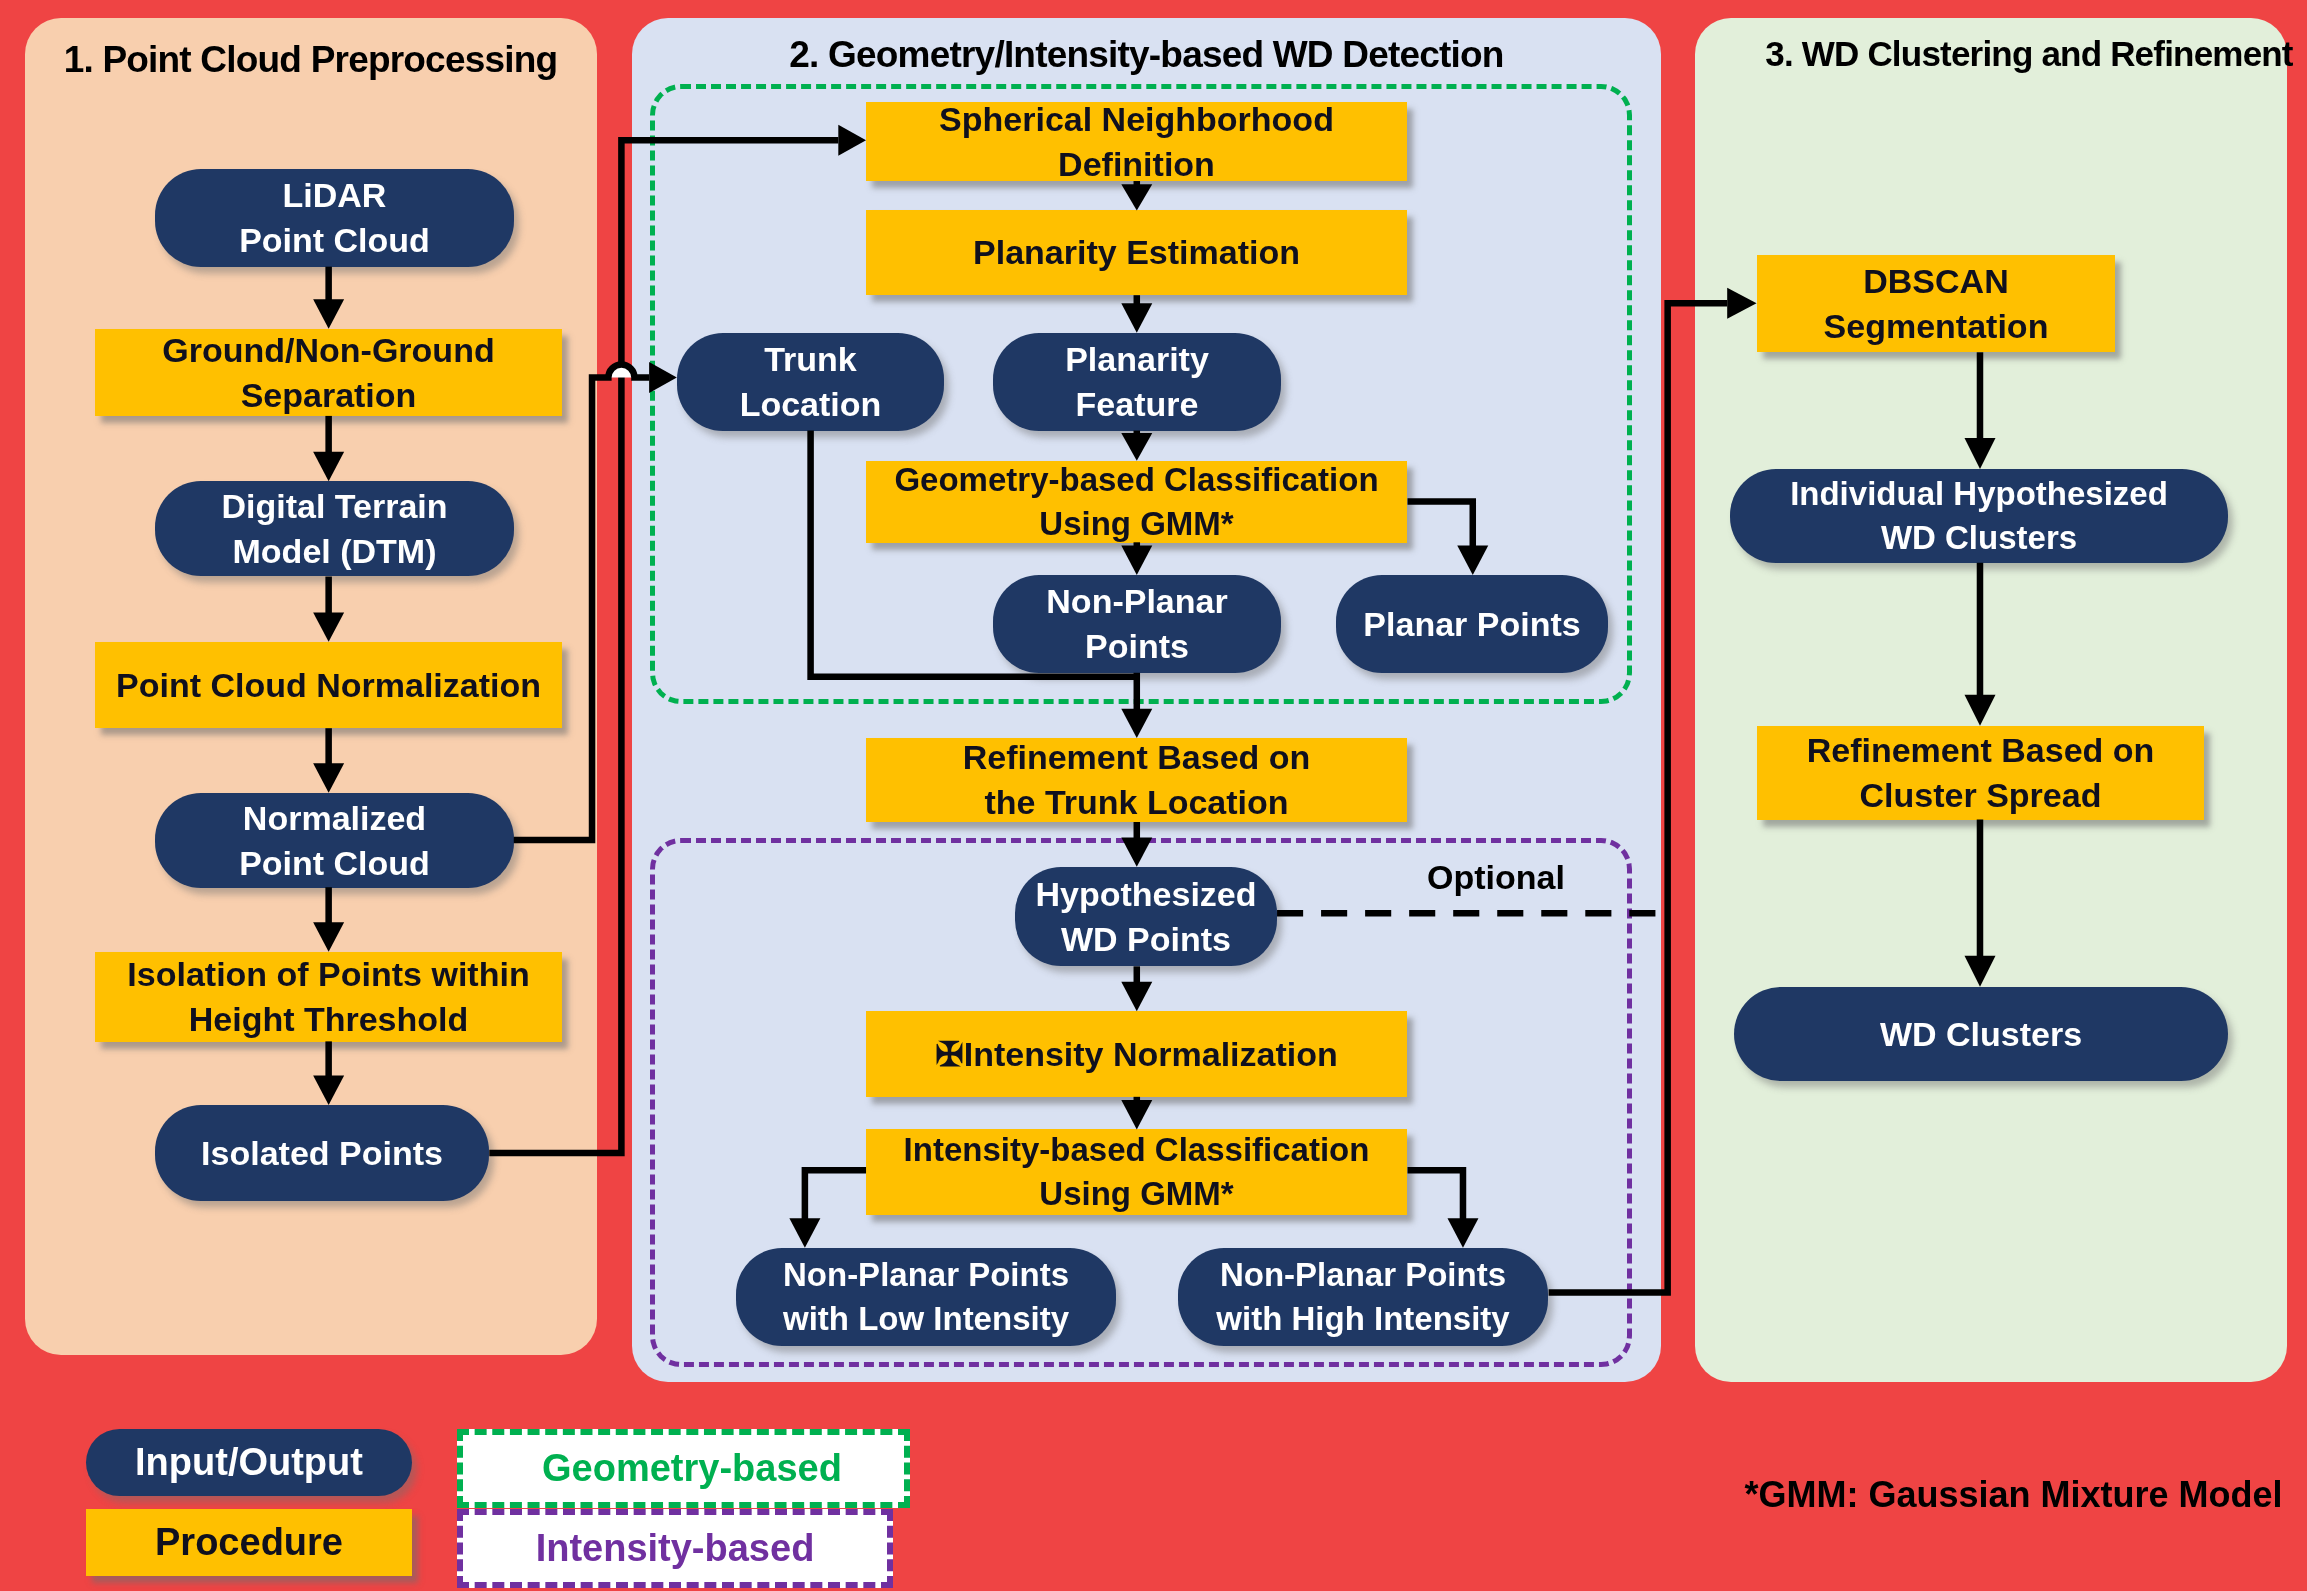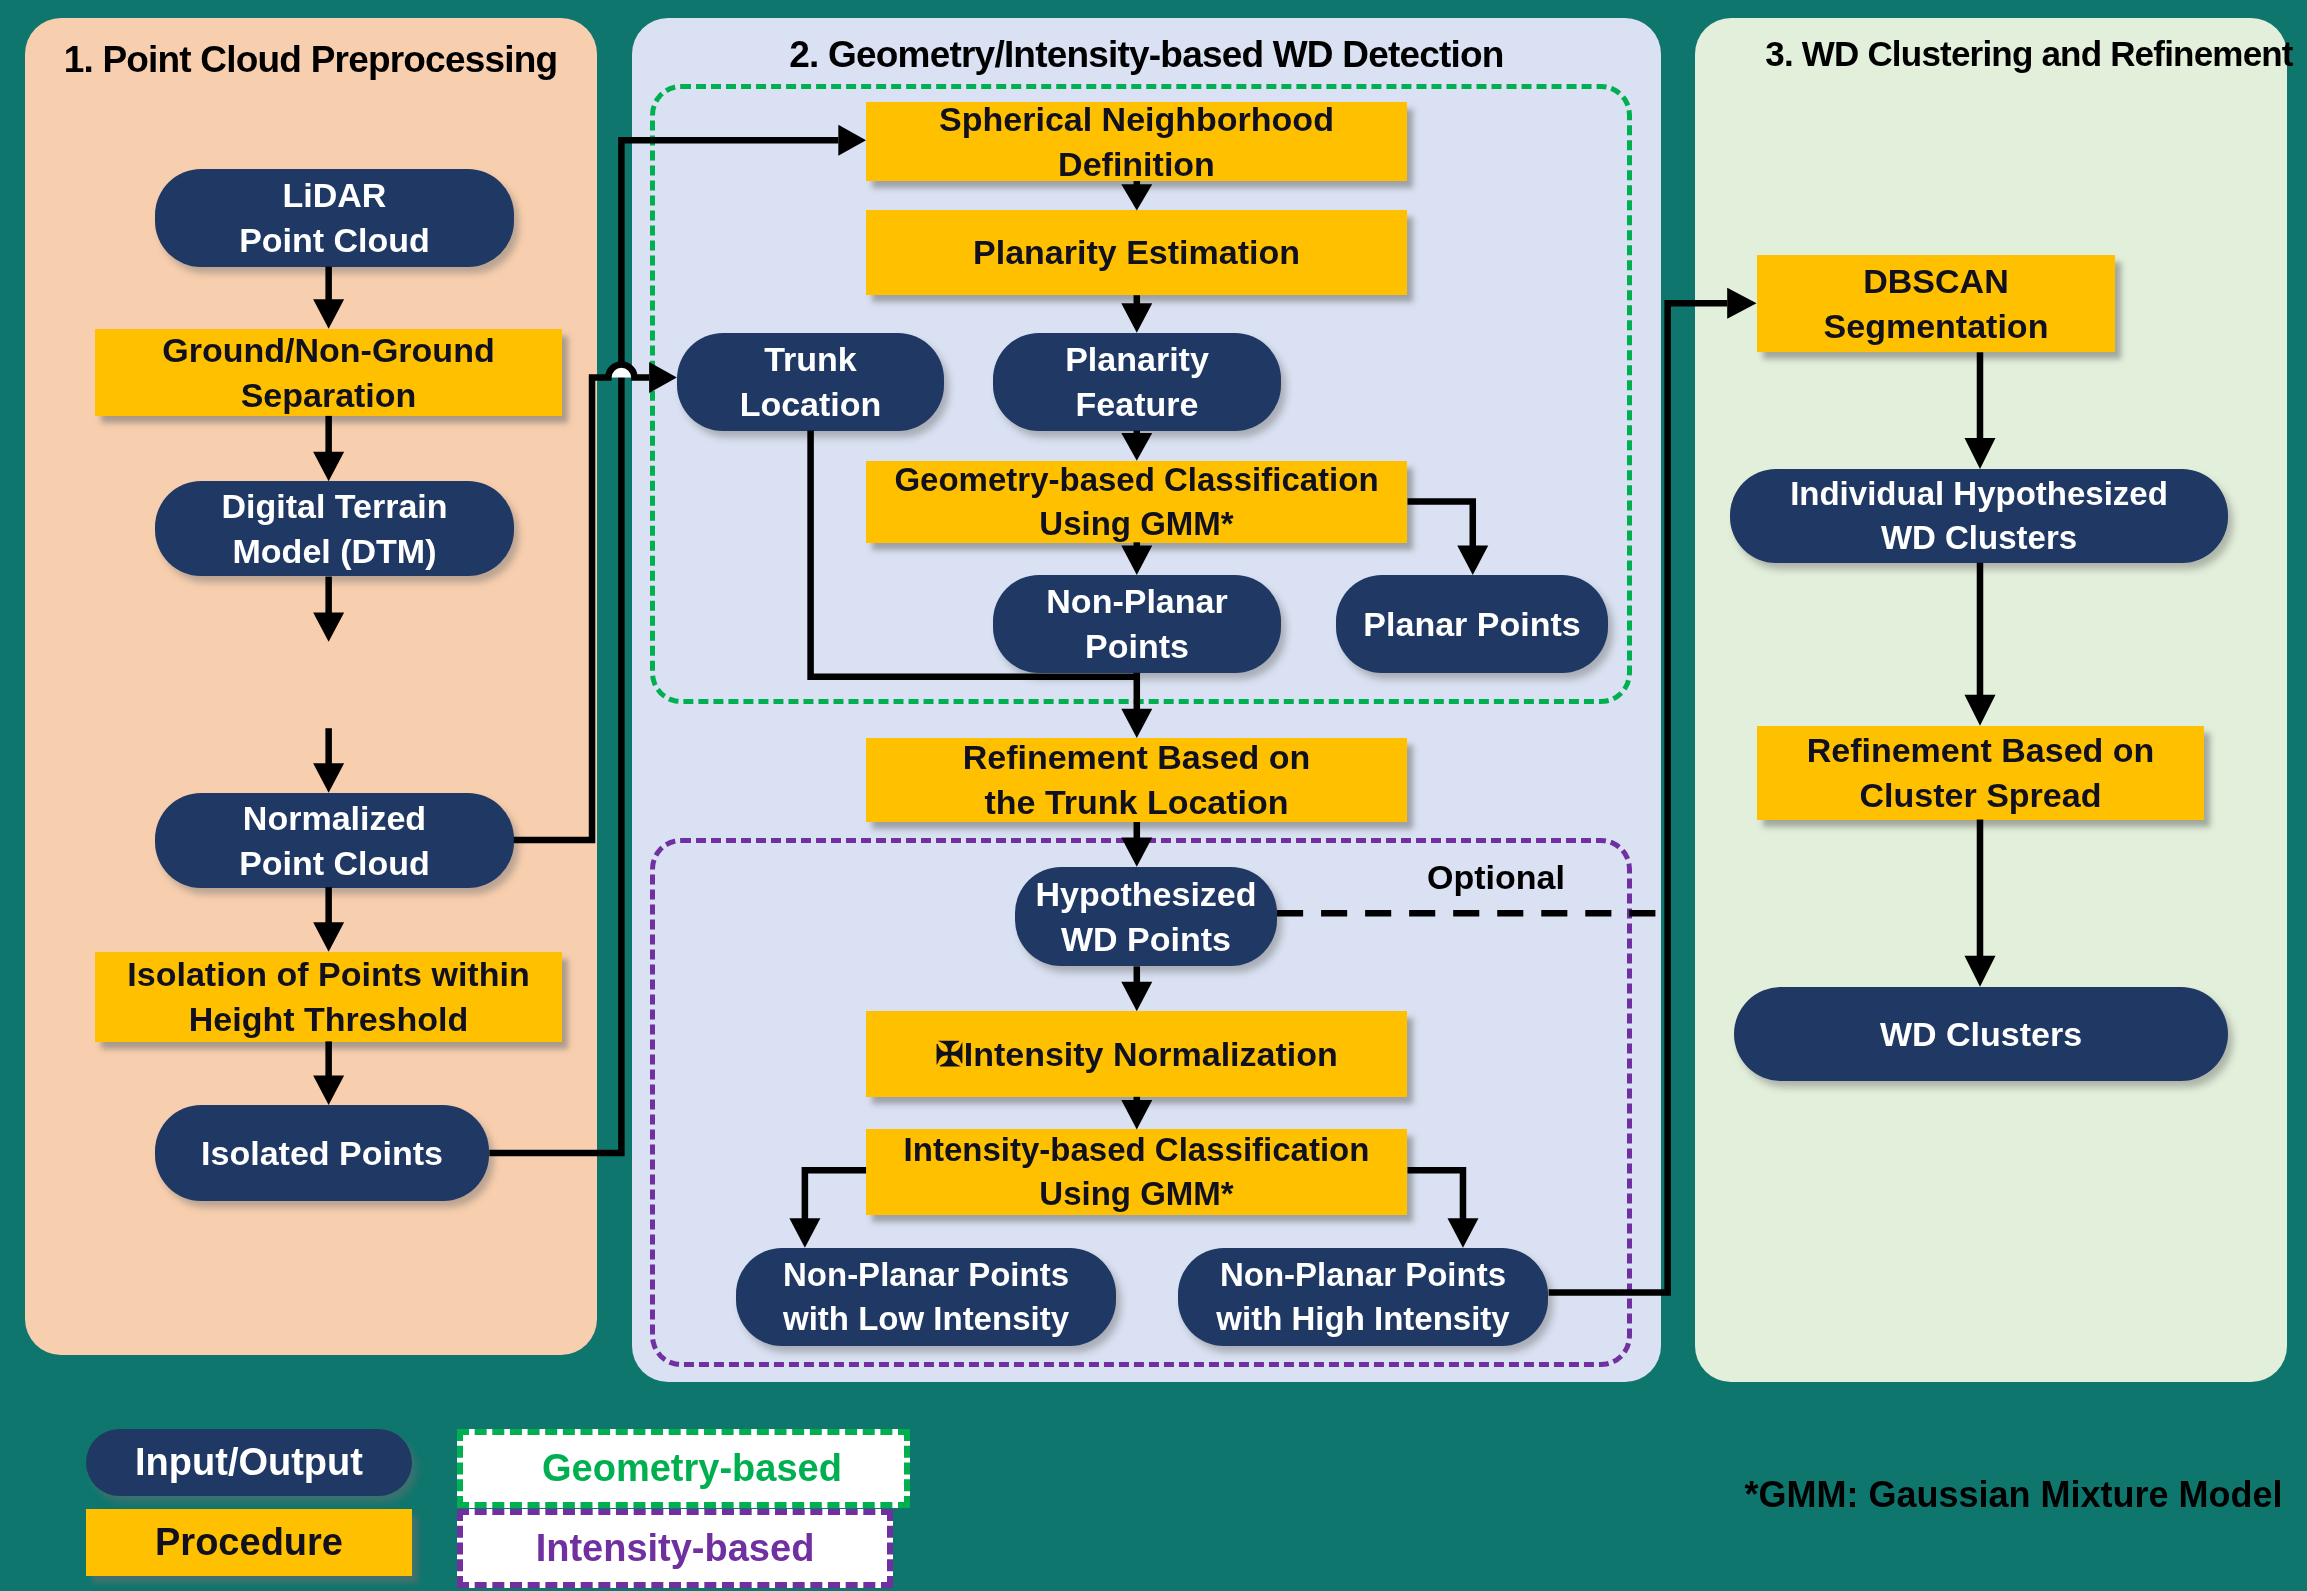--- a/index.html
+++ b/index.html
@@ -1,16 +1,16 @@
 <!DOCTYPE html>
 <html style="font-size:13px"><head>
 <meta charset="utf-8">
 <style>
   html,body{margin:0;padding:0;background:#fff;}
-  #canvas{position:relative;width:2307px;height:1591px;background:#0f766e;overflow:hidden;
+  #canvas{position:relative;width:2307px;height:1591px;background:#ef4444;overflow:hidden;
           font-family:"Liberation Sans", sans-serif;}
   .panel{position:absolute;border-radius:36px;}
   #panel1{left:24.5px;top:18px;width:572px;height:1337px;background:#F8CFAE;}
   #panel2{left:632px;top:18px;width:1029px;height:1364px;background:#D9E1F2;}
   #panel3{left:1695px;top:18px;width:592px;height:1364px;background:#E2EFDA;}
   .panel-title{position:absolute;font-weight:bold;color:#000;text-align:center;
                font-size:37px;letter-spacing:-0.8px;white-space:nowrap;}
   #title1{left:24.5px;top:39px;width:572px;}
   #title2{left:632px;top:34px;width:1029px;}
   #title3{left:1695px;top:34px;width:668px;font-size:35px;}
@@ -52,20 +52,21 @@
 
   <div id="geom-region" class="dashed-rect" style="left:650px;top:84px;width:972px;height:610px"></div>
   <div id="int-region" class="dashed-rect" style="left:650px;top:838px;width:972px;height:519px"></div>
 
   <div class="node io" style="left:155px;top:169px;width:359px;height:98px">LiDAR
 Point Cloud</div>
   <div class="node proc" style="left:95px;top:329px;width:467px;height:87px">Ground/Non-Ground
 Separation</div>
   <div class="node io" style="left:155px;top:481px;width:359px;height:95px">Digital Terrain
 Model (DTM)</div>
+  <div class="node proc" style="left:95px;top:642px;width:467px;height:86px">Point Cloud Normalization</div>
   <div class="node io" style="left:155px;top:793px;width:359px;height:95px">Normalized
 Point Cloud</div>
   <div class="node proc" style="left:95px;top:952px;width:467px;height:90px">Isolation of Points within
 Height Threshold</div>
   <div class="node io" style="left:155px;top:1105px;width:334px;height:96px">Isolated Points</div>
 
   <div class="node proc" style="left:866px;top:102px;width:541px;height:79px">Spherical Neighborhood
 Definition</div>
   <div class="node proc" style="left:866px;top:210px;width:541px;height:85px">Planarity Estimation</div>
   <div class="node io" style="left:677px;top:333px;width:267px;height:98px">Trunk

